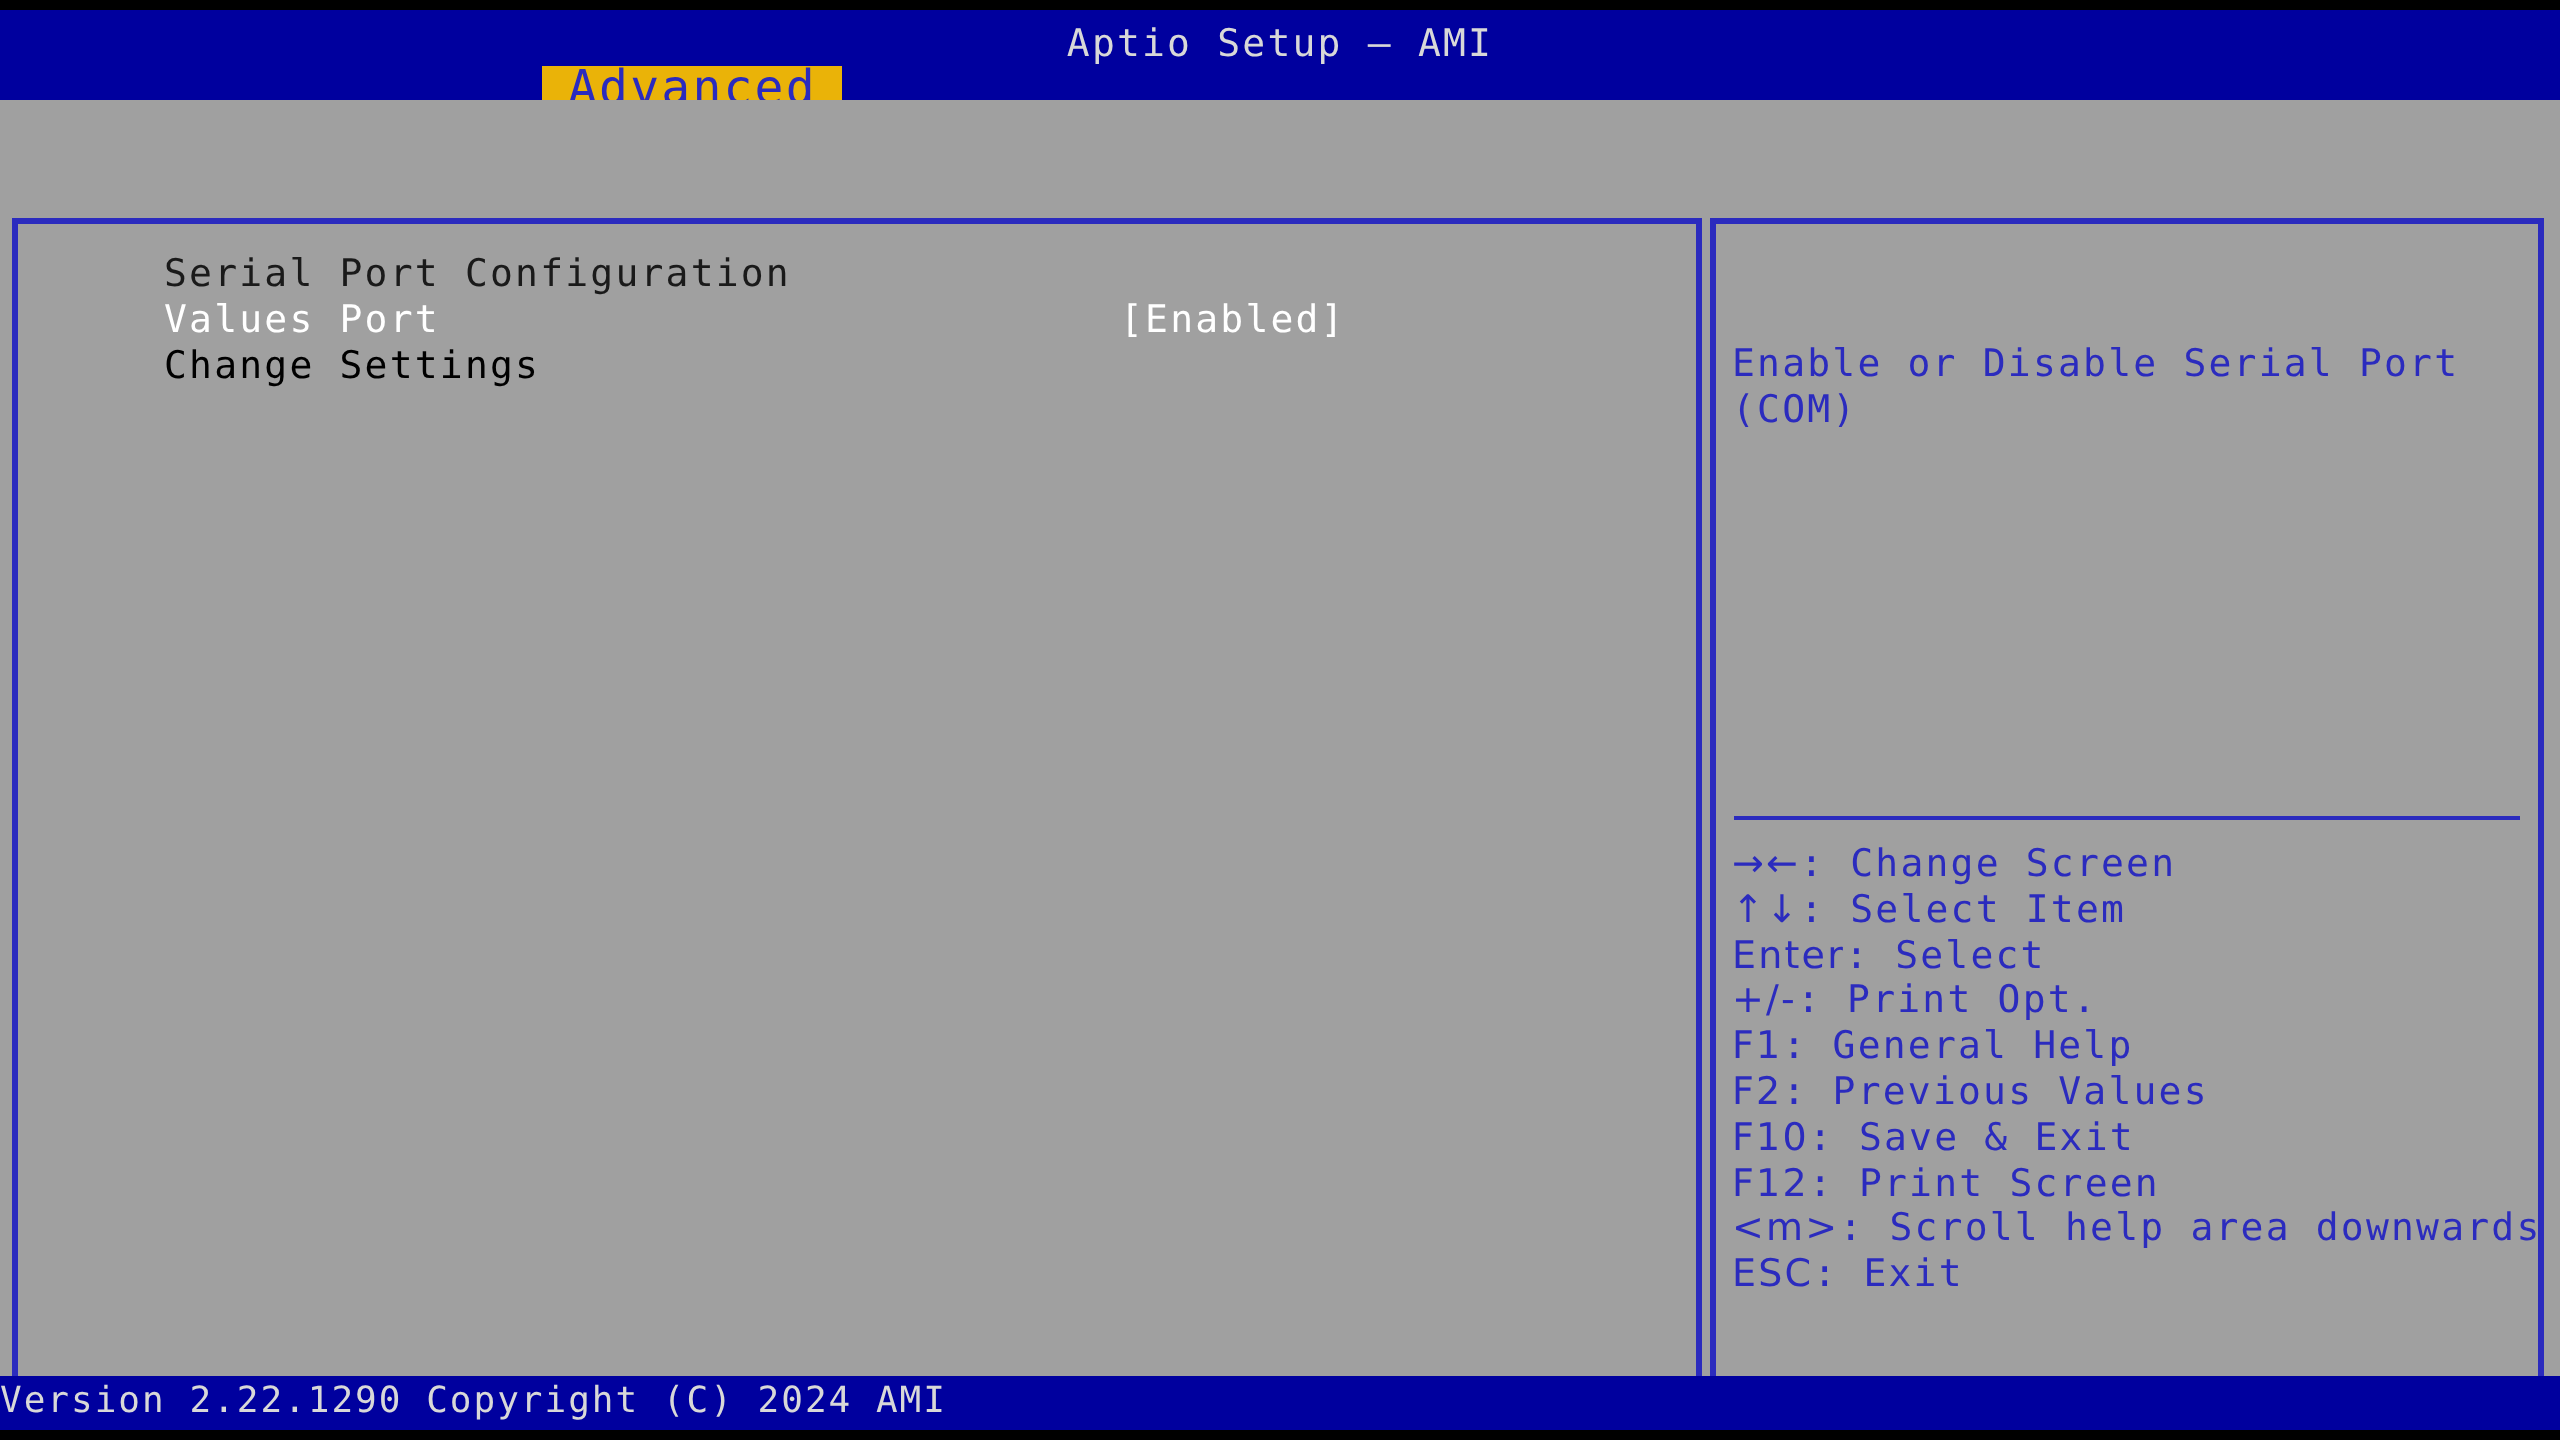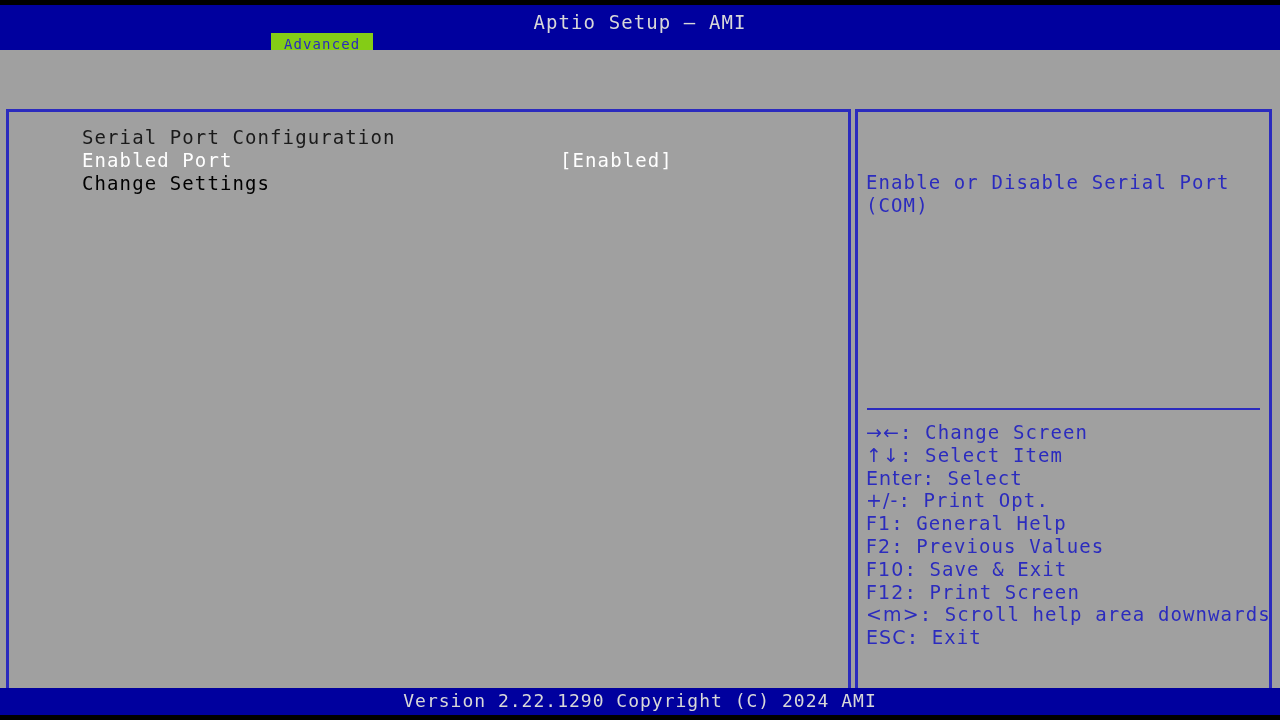--- a/index.html
+++ b/index.html
@@ -50,23 +50,23 @@
   .tabstrip {
     position: absolute;
     left: 0; top: 28px;
     width: 1280px; height: 22px;
   }
   .tab {
     position: absolute;
     left: 271px; top: 0px;
     height: 22px;
     padding: 0 13px;
-    background: #84cc16;
+    background: #eab308;
     color: #2b2bbe;
-    font-size: 14px;
+    font-size: 24px;
     line-height: 23px;
     letter-spacing: 1.1px;
     white-space: pre;
   }
 
   
   .desktop {
     position: absolute;
     left: 0; top: 50px;
     width: 1280px; height: 638px;
@@ -151,21 +151,20 @@
   .footer {
     position: absolute;
     left: 0; top: 688px;
     width: 1280px; height: 27px;
     background: #00009e;
   }
   .footer-text {
     position: absolute;
     left: 0; top: 2px;
     width: 1280px;
-    text-align: center;
     color: #d8d8d8;
     font-size: 18px;
     letter-spacing: 1px;
     white-space: pre;
   }
   .band-bottom {
     position: absolute;
     left: 0; top: 715px;
     width: 1280px; height: 5px;
     background: #000000;
@@ -188,21 +187,21 @@
   <div class="desktop">
 
     <div class="panel" id="left-panel">
       <div class="rows">
 
         <div class="row">
           <span class="label c-section">Serial Port Configuration</span>
         </div>
 
         <div class="row">
-          <span class="label c-sel">Enabled Port</span>
+          <span class="label c-sel">Values Port</span>
           <span class="value c-sel">[Enabled]</span>
         </div>
 
         <div class="row">
           <span class="label c-item">Change Settings</span>
         </div>
 
       </div>
     </div>
 

